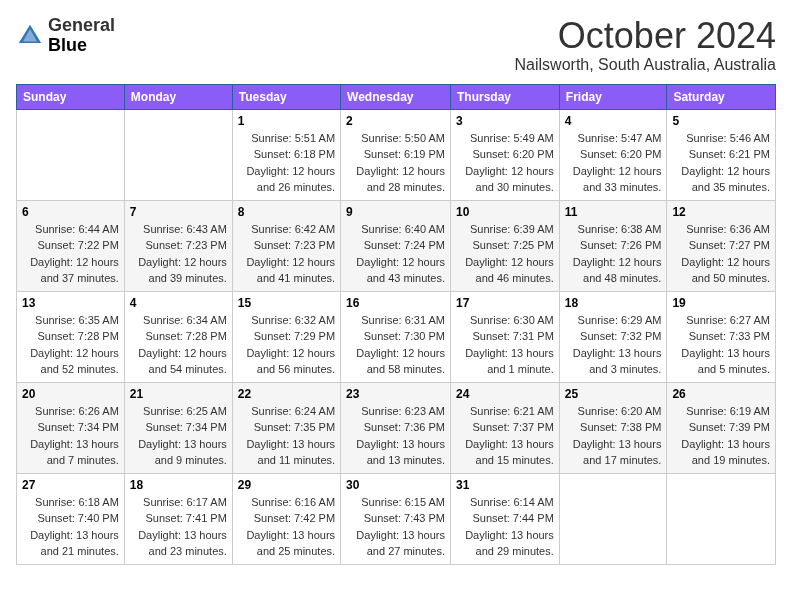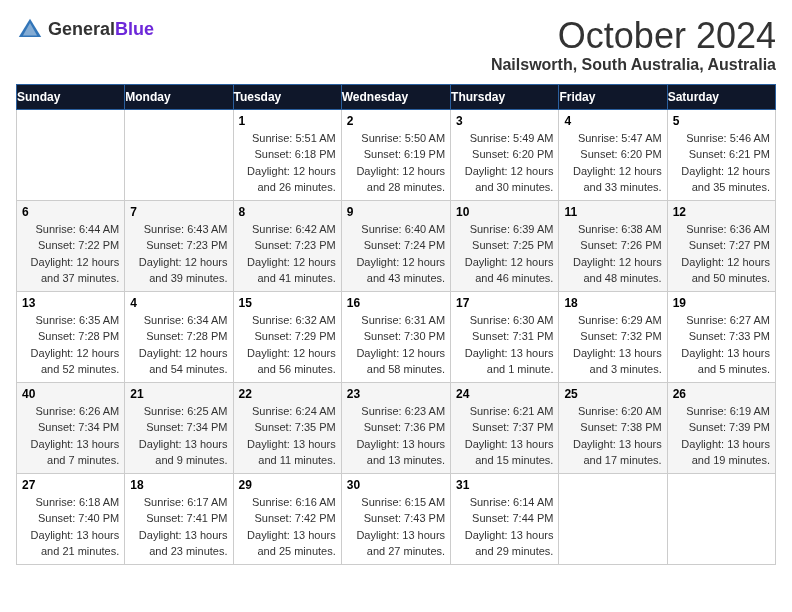--- a/index.html
+++ b/index.html
@@ -15,57 +15,57 @@
       justify-content: space-between;
       align-items: flex-start;
       margin-bottom: 10px;
     }
     .logo {
       display: flex;
       align-items: center;
     }
     .logo-text {
       display: flex;
-      flex-direction: row;
+      flex-direction: column;
       font-size: 18px;
       font-weight: bold;
       color: #333;
       line-height: 1.1;
     }
     .logo-text span.general { color: #333; }
-    .logo-text span.blue { color: #6d28d9; }
+    .logo-text span.blue { color: #000000; }
     .logo-icon {
       width: 28px;
       height: 28px;
       margin-right: 4px;
     }
     .title-area {
       text-align: right;
     }
     .month-title {
       font-size: 36px;
       font-weight: normal;
       color: #333;
       line-height: 1.1;
     }
     .location-title {
       font-size: 16px;
       color: #333;
-      font-weight: bold;
+      font-weight: normal;
     }
     table {
       width: 100%;
       border-collapse: collapse;
       font-size: 11px;
     }
     th {
-      background-color: #0f172a;
+      background-color: #8b5cf6;
       color: #fff;
       text-align: left;
-      padding: 5px 0;
+      padding: 5px 6px;
       font-size: 12px;
       font-weight: bold;
       border: 1px solid #2a5f9e;
     }
     td {
       vertical-align: top;
       padding: 4px 5px;
       border: 1px solid #ccc;
       width: 113px;
       min-height: 80px;
@@ -281,21 +281,21 @@
         <span class="day-num">19</span>
         <div class="day-info">
           Sunrise: 6:27 AM<br>
           Sunset: 7:33 PM<br>
           Daylight: 13 hours and 5 minutes.
         </div>
       </td>
       </tr>
       <tr>
         <td>
-        <span class="day-num">40</span>
+        <span class="day-num">20</span>
         <div class="day-info">
           Sunrise: 6:26 AM<br>
           Sunset: 7:34 PM<br>
           Daylight: 13 hours and 7 minutes.
         </div>
       </td>
         <td>
         <span class="day-num">21</span>
         <div class="day-info">
           Sunrise: 6:25 AM<br>

